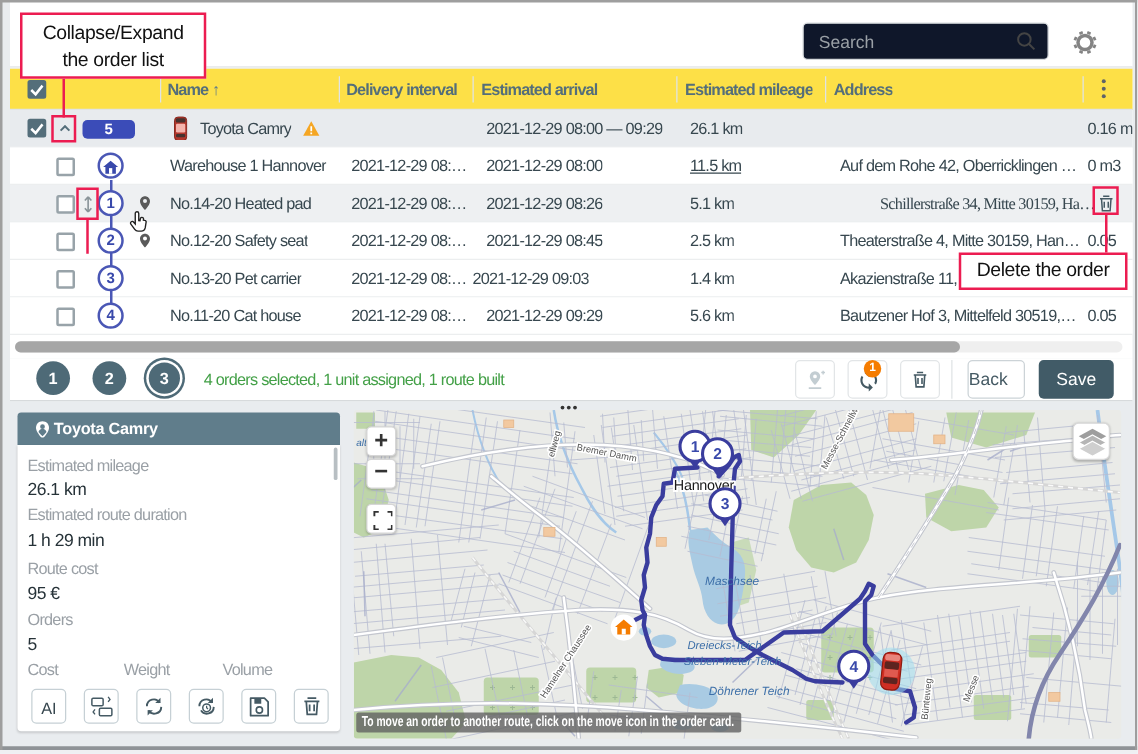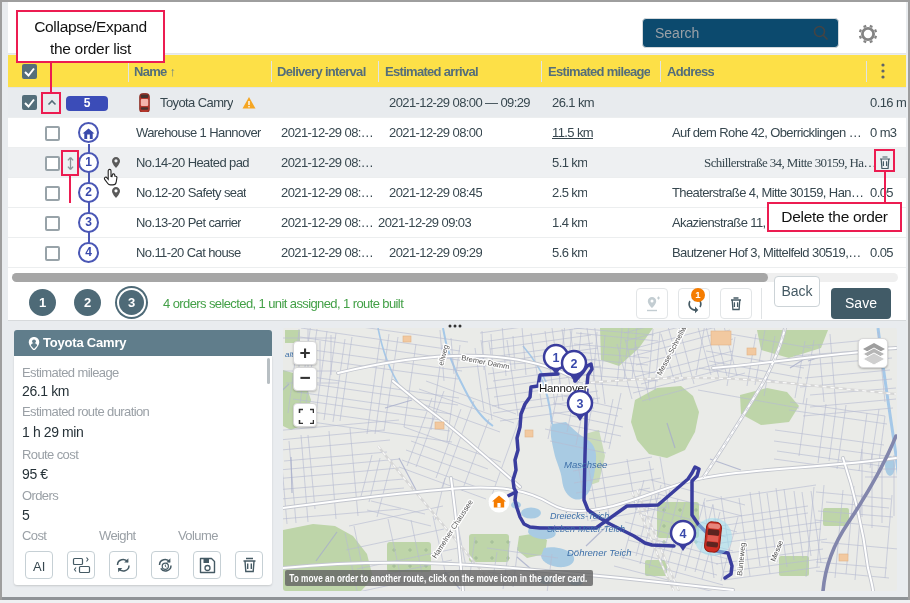--- a/index.html
+++ b/index.html
@@ -1,19 +1,19 @@
 <!DOCTYPE html>
 <html><head><meta charset="utf-8"><style>
 *{margin:0;padding:0;box-sizing:border-box}
 html,body{width:910px;height:603px;overflow:hidden}
 body{font-family:"Liberation Sans",sans-serif;background:#fff}
 #app{position:relative;width:910px;height:603px;background:#e9ecef;overflow:hidden}
 .abs{position:absolute}
 .topbar{left:8px;top:0;width:898px;height:54px;background:#fff;border-bottom:1px solid #e4e6e8}
-.search{left:642px;top:18px;width:197px;height:30px;border:1px solid #d5d9dc;border-radius:4px;background:#0c4a6e;color:#9aa0a6;font-size:14px;line-height:28px;padding-left:12px}
+.search{left:642px;top:18px;width:197px;height:30px;border:1px solid #d5d9dc;border-radius:4px;background:#0f172a;color:#9aa0a6;font-size:14px;line-height:28px;padding-left:12px}
 .table{left:8px;top:55px;width:898px;height:213px;background:#fff}
 .hrow{left:8px;top:55px;width:898px;height:33px;background:#fde047;border-bottom:1px solid #e0e3e5;color:#546e7a;font-size:13px;font-weight:bold;letter-spacing:-0.7px}
 .hsep{top:61px;width:1px;height:21px;background:#e0e3e5}
 .row{left:8px;width:898px;height:30px;font-size:13px;color:#37474f;border-bottom:1px solid #eceeef;letter-spacing:-0.6px}
 .cell{position:absolute;top:0;height:30px;line-height:30px;white-space:nowrap;overflow:hidden}
 .cb{position:absolute;left:14px;top:8px;width:15px;height:15px;border:2px solid #98a3a9;border-radius:2px;background:#fff}
 .cbc{border-color:#546e7a;background:#546e7a}
 .cb2{left:37px}
 .circle{position:absolute;left:78px;width:21px;height:21px;border:2px solid #4a57b5;border-radius:50%;background:#fff;color:#3949ab;font-size:12px;font-weight:bold;text-align:center;line-height:17px;z-index:7;letter-spacing:0}
 .badge{position:absolute;left:58px;top:8px;width:42px;height:15px;background:#3b4cb8;border-radius:4px;color:#fff;font-size:12px;font-weight:bold;text-align:center;line-height:15px;letter-spacing:0}
@@ -110,20 +110,21 @@
       <div class="cell" style="left:273px;width:100px;">2021-12-29 08:…</div>
       <div class="cell" style="left:381px;">2021-12-29 08:00</div>
       <div class="cell" style="left:544px;text-decoration:underline;">11.5 km</div>
       <div class="cell" style="left:664px;width:193px;">Auf dem Rohe 42, Oberricklingen …</div>
       <div class="cell" style="left:862px;">0 m3</div>
     </div>
     <div class="abs row" style="top:148px;background:#eef0f2">
       <div class="cb cb2"></div>
       <div class="cell" style="left:128px;">No.14-20 Heated pad</div>
       <div class="cell" style="left:273px;width:100px;">2021-12-29 08:…</div>
+      <div class="cell" style="left:381px;">2021-12-29 08:26</div>
       <div class="cell" style="left:544px;">5.1 km</div>
       <div class="cell" style="left:696px;width:193px;font-family:Liberation Serif, serif;">Schillerstraße 34, Mitte 30159, Ha…</div>
       <svg style="position:absolute;left:869px;top:7px" width="16" height="17" viewBox="0 0 16 17">
         <path d="M5.5 2h5M3 4h10M4.2 4l.7 9.5h6.2L11.8 4M6.4 6.3v4.8M9.6 6.3v4.8" stroke="#455a64" stroke-width="1.2" fill="none"></path>
       </svg>
     </div>
     <div class="abs row" style="top:178px;background:#fff">
       <div class="cb cb2"></div>
       <div class="cell" style="left:128px;">No.12-20 Safety seat</div>
       <div class="cell" style="left:273px;width:100px;">2021-12-29 08:…</div>
@@ -195,21 +196,21 @@
         <path fill="#455a64" d="M10 3.3V1L6.7 4.3 10 7.6V5.1c2.8 0 5 2.2 5 5 0 .8-.2 1.6-.6 2.3l1.2 1.2c.7-1 1.1-2.2 1.1-3.5 0-3.7-3-6.8-6.7-6.8zm0 11.8c-2.8 0-5-2.2-5-5 0-.8.2-1.6.6-2.3L4.4 6.6c-.7 1-1.1 2.2-1.1 3.5 0 3.7 3 6.8 6.7 6.8v2.3l3.3-3.3-3.3-3.3v2.5z"></path>
       </svg>
     </div>
     <div class="abs" style="left:691px;top:288px;width:14px;height:14px;border-radius:50%;background:#f57c00;color:#fff;font-size:9.5px;font-weight:bold;text-align:center;line-height:14px;z-index:6">1</div>
     <div class="abs tbtn" style="left:720px">
       <svg style="position:absolute;left:7px;top:7px" width="16" height="17" viewBox="0 0 16 17">
         <path d="M5.5 2h5M3 4h10M4.2 4l.7 9.5h6.2L11.8 4M6.4 6.3v4.8M9.6 6.3v4.8" stroke="#455a64" stroke-width="1.3" fill="none"></path>
       </svg>
     </div>
     <div class="abs" style="left:761px;top:288px;width:1px;height:31px;background:#e0e3e5"></div>
-    <div class="abs" style="left:774px;top:276px;width:46px;height:31px;border:1px solid #ccd3d7;border-radius:4px;background:#fff;color:#455a64;font-size:14px;text-align:center;line-height:29px">Back</div>
+    <div class="abs" style="left:774px;top:288px;width:46px;height:31px;border:1px solid #ccd3d7;border-radius:4px;background:#fff;color:#455a64;font-size:14px;line-height:29px">Back</div>
     <div class="abs" style="left:831px;top:288px;width:60px;height:31px;border-radius:4px;background:#415b67;color:#fff;font-size:14px;text-align:center;line-height:31px">Save</div>
     <svg style="position:absolute;left:448px;top:324px;z-index:5" width="14" height="4" viewBox="0 0 14 4">
       <circle cx="2" cy="2" r="1.5" fill="#333"></circle>
       <circle cx="7" cy="2" r="1.5" fill="#333"></circle>
       <circle cx="12" cy="2" r="1.5" fill="#333"></circle>
     </svg>
     <div class="abs map">
       <svg width="614" height="263" viewBox="0 0 614 263" style="display:block">
 <rect width="614" height="263" fill="#eaebe8"></rect>
 <g fill="#bed5a9" stroke="none">

